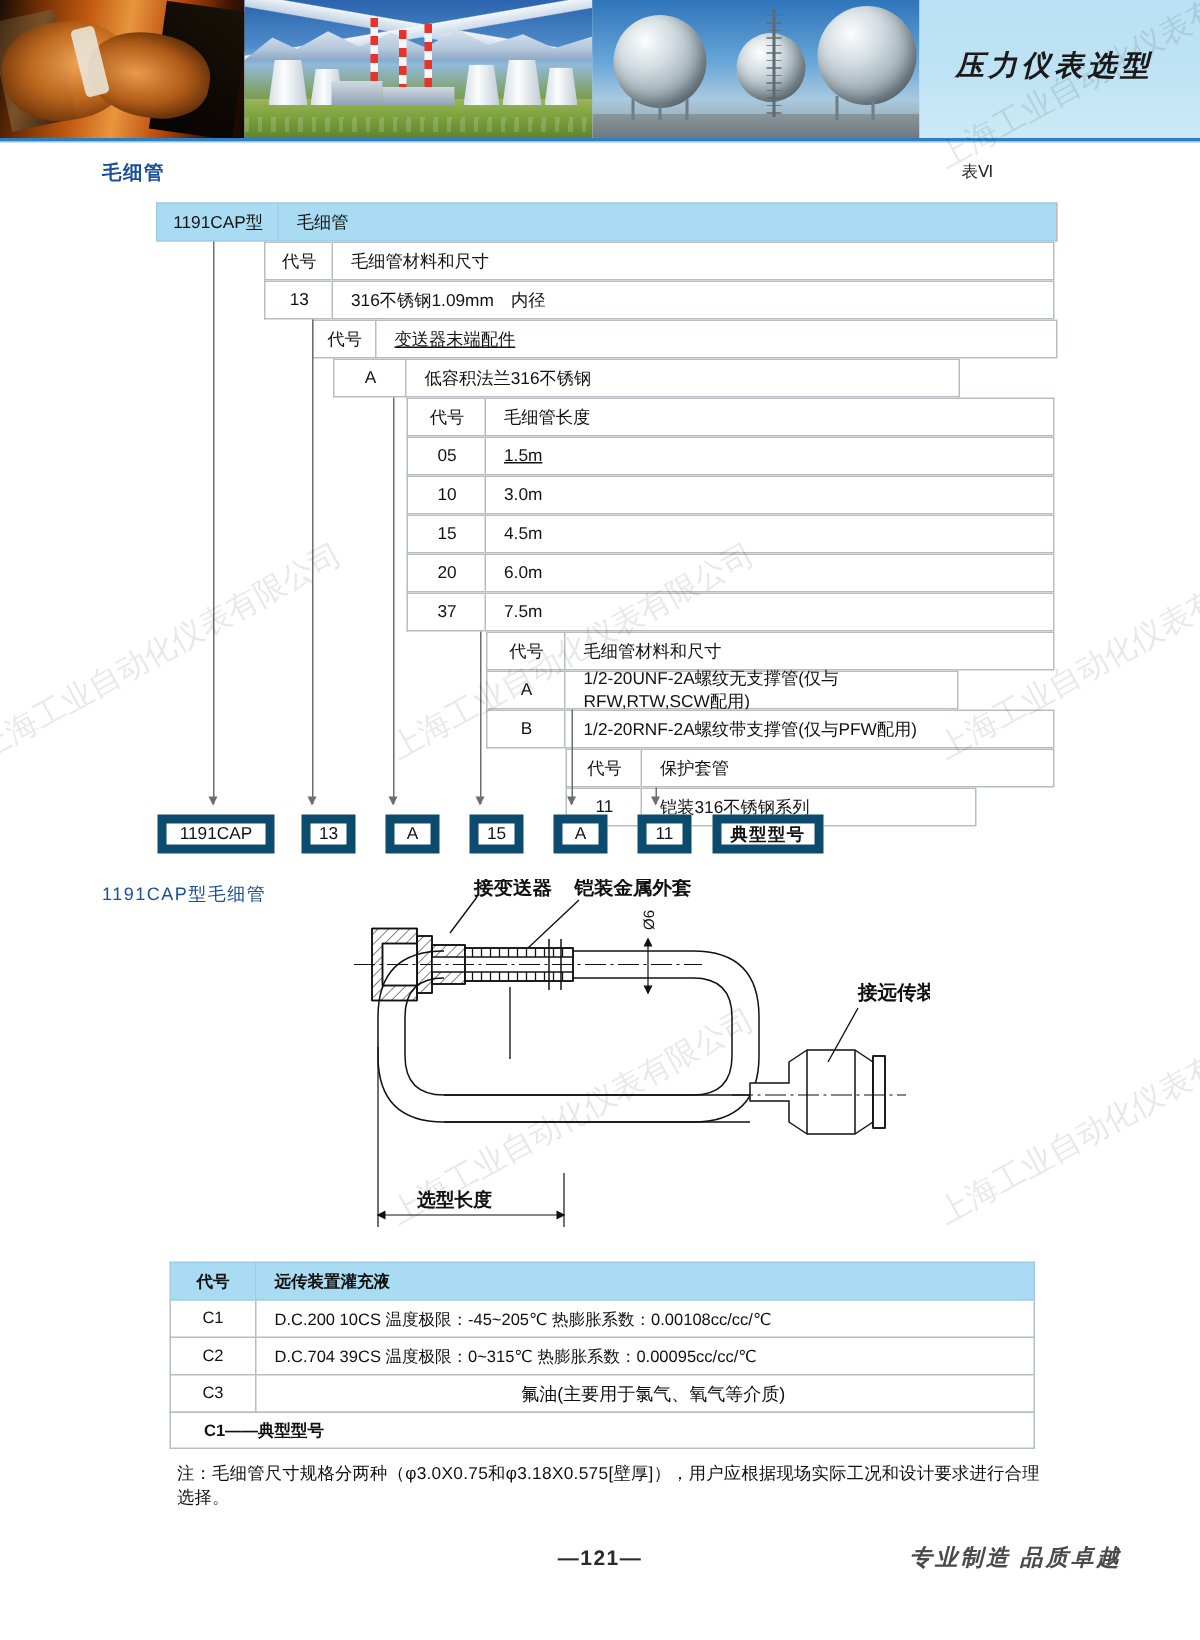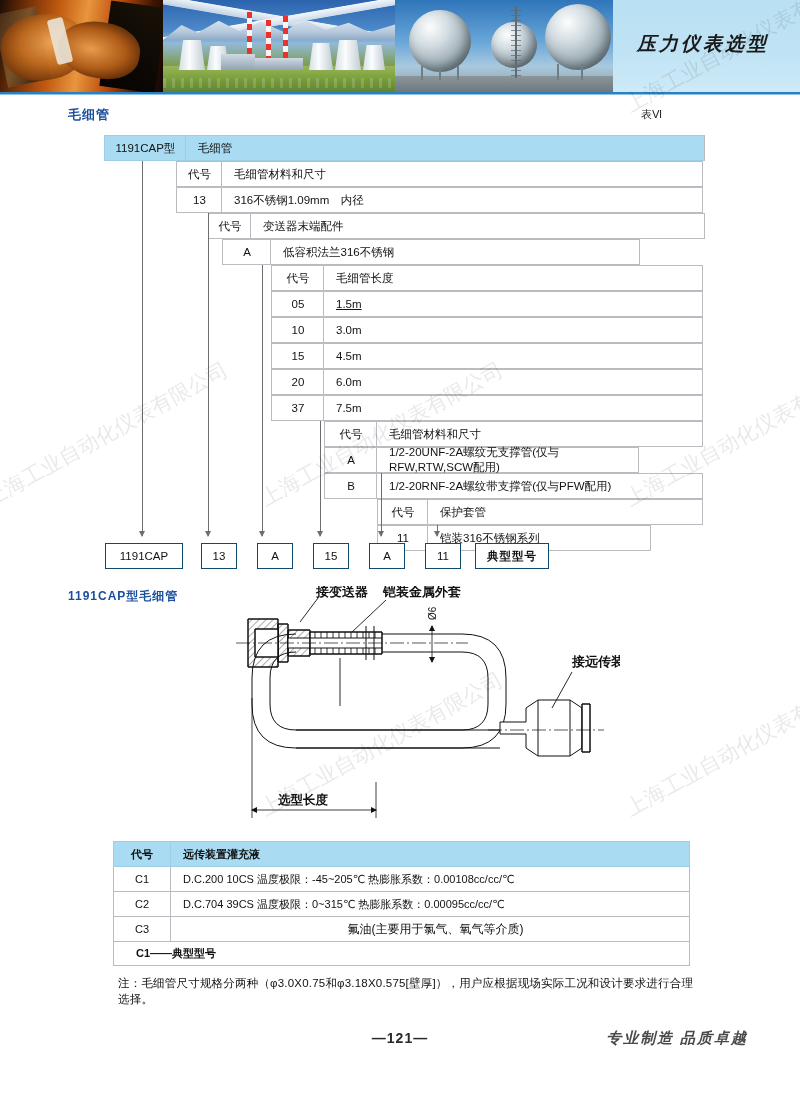--- a/index.html
+++ b/index.html
@@ -66,29 +66,29 @@
   .cell{border:1px solid #b9bdc1;border-right:none;display:flex;align-items:center;
         font-size:11.5px;color:#121212;background:#fff;margin-left:-1px;}
   .cell:last-child{border-right:1px solid #b9bdc1;}
   .code{justify-content:center;}
   .desc{padding-left:12px;}
   .hdr{background:#a9dcf3;border-color:#9ecde6;}
   .spacer{background:transparent;border:none;}
 
   
   .results{position:absolute;left:105px;top:543px;height:26px;}
-  .rbox{position:absolute;top:0;height:26px;border:1px solid #0c4a6e;background:#fff;
+  .rbox{position:absolute;top:0;height:26px;border:6px solid #0c4a6e;background:#fff;
         display:flex;align-items:center;justify-content:center;font-size:11.5px;color:#111;}
   .rbox.rb-title{font-weight:bold;font-family:"Liberation Serif","DejaVu Serif",serif;letter-spacing:1px;}
   .arw{position:absolute;width:1px;background:#6d6d6d;}
   .arw:after{content:"";position:absolute;left:-3px;bottom:-1px;border-left:3.5px solid transparent;
              border-right:3.5px solid transparent;border-top:6px solid #6d6d6d;}
 
   
-  .fig-title{position:absolute;left:68px;top:588px;font-size:12px;font-weight:bold;color:#1b4f9c;letter-spacing:1px;}
+  .fig-title{position:absolute;left:68px;top:588px;font-size:12px;font-weight:normal;color:#1b4f9c;letter-spacing:1px;}
   .figure{position:absolute;left:200px;top:586px;width:420px;height:250px;}
 
   
   .fill{position:absolute;left:113px;top:841px;width:577px;border-collapse:collapse;}
   .fill td{border:1px solid #b9bdc1;height:25px;font-size:11px;color:#111;}
   .fill .c0{width:57px;text-align:center;}
   .fill .c1{padding-left:12px;}
   .fill tr.h td{background:#a9dcf3;border-color:#9ecde6;font-weight:bold;}
   .typbox{position:absolute;left:113px;top:941px;width:577px;height:25px;border:1px solid #b9bdc1;
           display:flex;align-items:center;padding-left:22px;font-size:11px;font-weight:bold;color:#111;}
@@ -171,21 +171,21 @@
   </div>
   <div class="srow">
     <div class="cell spacer" style="width:73px;"></div>
     <div class="cell code" style="width:46px;">13</div>
     <div class="cell desc" style="width:482px;">316不锈钢1.09mm　内径</div>
   </div>
 
   <div class="srow">
     <div class="cell spacer" style="width:119px;"></div>
     <div class="cell code" style="width:49px;">代号</div>
-    <div class="cell desc" style="width:515px;">变送器末端配件</div>
+    <div class="cell desc" style="width:515px;text-decoration:underline;">变送器末端配件</div>
   </div>
   <div class="srow">
     <div class="cell spacer" style="width:119px;"></div>
     <div class="cell code" style="width:49px;">A</div>
     <div class="cell desc" style="width:370px;">低容积法兰316不锈钢</div>
   </div>
 
   <div class="srow">
     <div class="cell spacer" style="width:168px;"></div>
     <div class="cell code" style="width:53px;">代号</div>

